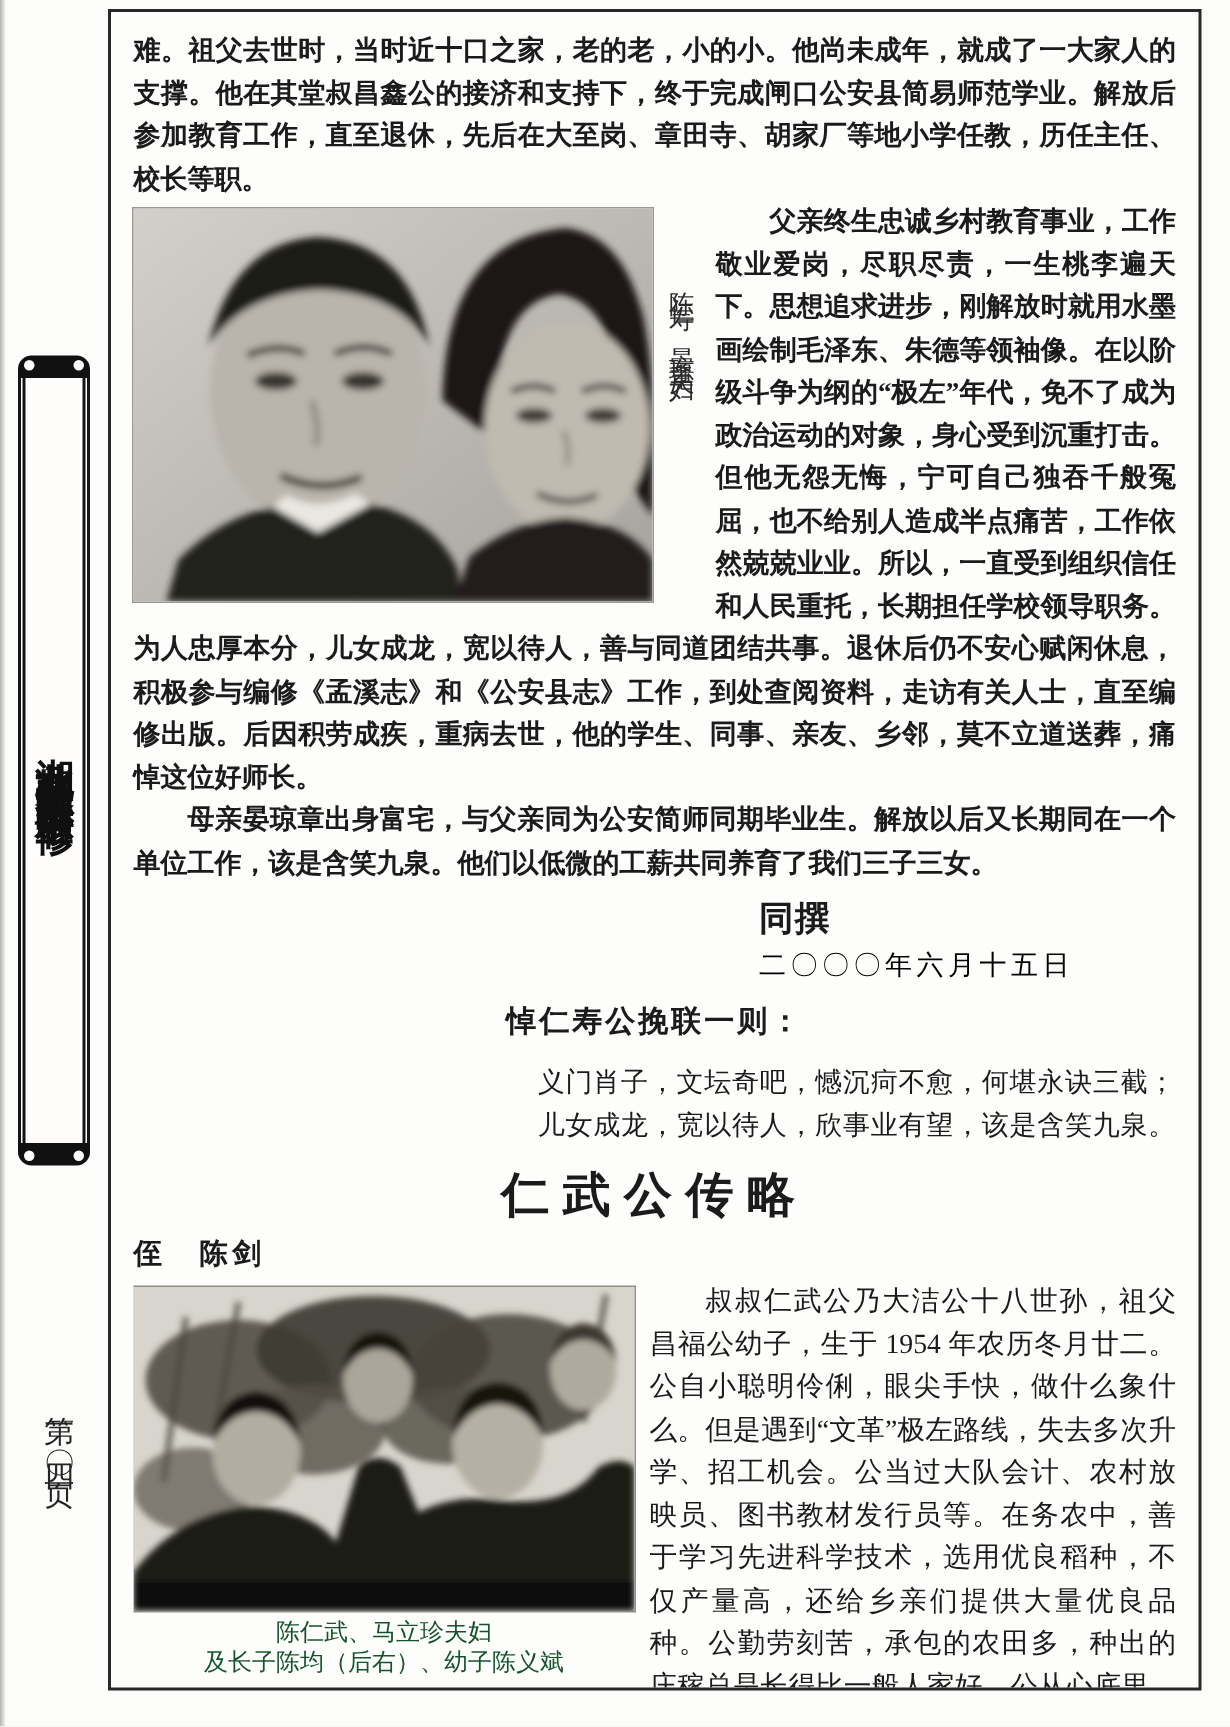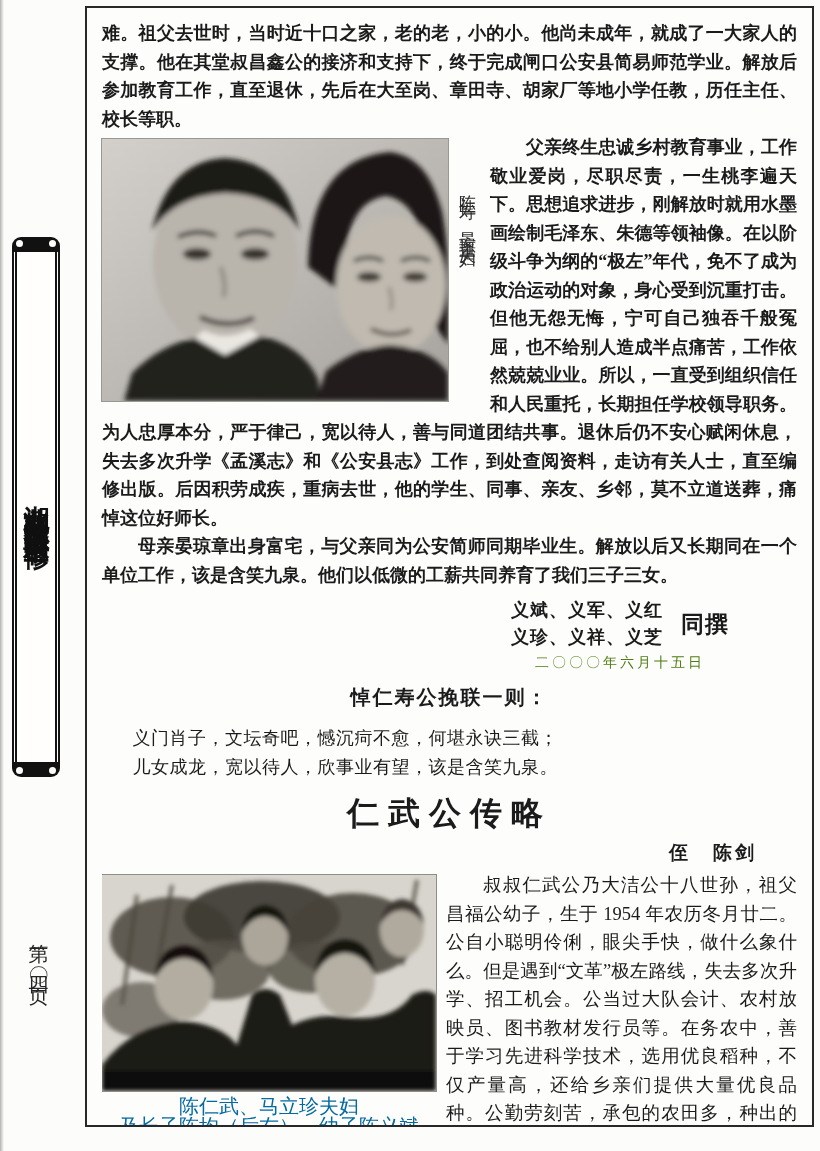--- a/index.html
+++ b/index.html
@@ -25,54 +25,54 @@
   .spine-cap.bottom::before{left:4px;bottom:3px;} .spine-cap.bottom::after{right:4px;bottom:3px;}
   .spine-text{
     position:absolute;inset:6px 0;display:flex;justify-content:center;
     writing-mode:vertical-rl;text-orientation:mixed;
     font-size:26px;font-weight:bold;letter-spacing:3px;line-height:38px;
     color:#101010;font-family:"Liberation Serif","DejaVu Serif",serif;
   }
   .page-num{position:absolute;left:26px;top:928px;writing-mode:vertical-rl;
     text-orientation:mixed;font-size:20px;letter-spacing:11px;color:#242424;}
   
-  .sheet{position:absolute;left:85px;top:6px;width:729px;height:1121px;
+  .sheet{position:absolute;left:72px;top:6px;width:729px;height:1121px;
     box-sizing:border-box;border:2px solid #282828;background:#fdfdfc;
     padding:11px 15px 8px 15px;overflow:hidden;}
   .sheet p{margin:0;}
   .body-text{font-size:18px;line-height:28.5px;text-align:justify;}
   .w6{font-weight:600;}
   .indent{text-indent:2em;}
   
   .fig1{float:left;width:380px;margin:6px 8px 2px 0;display:flex;gap:8px;align-items:flex-start;}
   .photo1{width:346px;height:262px;display:block;outline:1px solid #9a9892;}
   .fig1-cap{writing-mode:vertical-rl;text-orientation:mixed;font-size:17px;
     letter-spacing:5px;padding-top:42px;color:#2c2c2c;}
   
   .signature{width:fit-content;margin:8px 68px 0 auto;font-weight:bold;}
   .sig-row{display:flex;align-items:center;gap:18px;}
   .sig-names div{font-size:18px;line-height:27px;letter-spacing:1px;}
   .sig-joint{font-size:23px;letter-spacing:1px;}
   .sig-date{margin-top:3px;text-align:center;font-weight:normal;
-    font-size:14px;letter-spacing:3px;color:#4d7c0f;}
+    font-size:18px;letter-spacing:3px;color:#000000;}
   
   .elegy-head{margin:12px 0 13px;text-align:center;font-weight:bold;font-size:20px;
     letter-spacing:2px;font-family:"Liberation Sans","DejaVu Sans",sans-serif;}
-  .couplet{margin-top:8px;}
+  .couplet{margin-top:8px;text-align:right;}
   .couplet p{font-size:18px;line-height:29px;text-indent:1.7em;letter-spacing:.5px;}
   
   .title2{margin:10px 0 0;text-align:center;font-size:32px;line-height:42px;
     font-weight:bold;letter-spacing:9px;
     font-family:"Liberation Sans","DejaVu Sans",sans-serif;}
-  .author{margin:6px 40px 0 0;text-align:right;font-weight:bold;font-size:19px;
+  .author{margin:6px 40px 0 0;text-align:left;font-weight:bold;font-size:19px;
     letter-spacing:3px;font-family:"Liberation Sans","DejaVu Sans",sans-serif;}
   .bio2{margin-top:5px;overflow:hidden;}
   .fig2{float:left;width:334px;margin:4px 10px 0 0;text-align:center;}
   .photo2{width:334px;height:216px;display:block;outline:1px solid #8f8d88;}
-  .fig2-cap{font-size:20px;line-height:20px;margin-top:5px;color:#0369a1;}
+  .fig2-cap{font-size:16px;line-height:20px;margin-top:5px;color:#14532d;}
 </style>
 </head>
 <body>
 
 <div class="page">
   <div class="page-edge"></div>
 
   <div class="spine">
     <div class="spine-cap top"></div>
     <div class="spine-text">湖北荆州以恭系陈氏宗谱（三修）</div>
@@ -115,30 +115,26 @@
             <ellipse cx="313" cy="138" rx="12" ry="5" fill="#433e36"></ellipse>
             <path d="M252,122 q15,-7 29,0 M299,122 q15,-7 29,0" stroke="#332f28" stroke-width="3.5" fill="none"></path>
             <path d="M287,148 q5,17 1,23" stroke="#948d82" stroke-width="3.5" fill="none"></path>
             <path d="M269,190 q20,10 40,1" stroke="#554f48" stroke-width="4" fill="none"></path>
             <path d="M214,262 L224,232 Q254,208 289,206 Q330,210 346,234 L346,262 Z" fill="#221f1b"></path>
           </g>
         </svg>
         <div class="fig1-cap">陈仁寿、晏琼章夫妇</div>
       </div>
 
-      <p class="body-text w6 indent">父亲终生忠诚乡村教育事业，工作敬业爱岗，尽职尽责，一生桃李遍天下。思想追求进步，刚解放时就用水墨画绘制毛泽东、朱德等领袖像。在以阶级斗争为纲的“极左”年代，免不了成为政治运动的对象，身心受到沉重打击。但他无怨无悔，宁可自己独吞千般冤屈，也不给别人造成半点痛苦，工作依然兢兢业业。所以，一直受到组织信任和人民重托，长期担任学校领导职务。为人忠厚本分，严于律己，宽以待人，善与同道团结共事。退休后仍不安心赋闲休息，失去多次升学《孟溪志》和《公安县志》工作，到处查阅资料，走访有关人士，直至编修出版。后因积劳成疾，重病去世，他的学生、同事、亲友、乡邻，莫不立道送葬，痛悼这位好师长。</p>
+      <p class="body-text w6 indent">父亲终生忠诚乡村教育事业，工作敬业爱岗，尽职尽责，一生桃李遍天下。思想追求进步，刚解放时就用水墨画绘制毛泽东、朱德等领袖像。在以阶级斗争为纲的“极左”年代，免不了成为政治运动的对象，身心受到沉重打击。但他无怨无悔，宁可自己独吞千般冤屈，也不给别人造成半点痛苦，工作依然兢兢业业。所以，一直受到组织信任和人民重托，长期担任学校领导职务。为人忠厚本分，儿女成龙，宽以待人，善与同道团结共事。退休后仍不安心赋闲休息，积极参与编修《孟溪志》和《公安县志》工作，到处查阅资料，走访有关人士，直至编修出版。后因积劳成疾，重病去世，他的学生、同事、亲友、乡邻，莫不立道送葬，痛悼这位好师长。</p>
       <p class="body-text w6 indent">母亲晏琼章出身富宅，与父亲同为公安简师同期毕业生。解放以后又长期同在一个单位工作，该是含笑九泉。他们以低微的工薪共同养育了我们三子三女。</p>
     </div>
 
     <div class="signature">
       <div class="sig-row">
-        <div class="sig-names">
-          <div>义斌、义军、义红</div>
-          <div>义珍、义祥、义芝</div>
-        </div>
         <div class="sig-joint">同撰</div>
       </div>
       <div class="sig-date">二〇〇〇年六月十五日</div>
     </div>
 
     <div class="elegy-head">悼仁寿公挽联一则：</div>
     <div class="couplet">
       <p>义门肖子，文坛奇吧，憾沉疴不愈，何堪永诀三截；</p>
       <p>儿女成龙，宽以待人，欣事业有望，该是含笑九泉。</p>
     </div>

